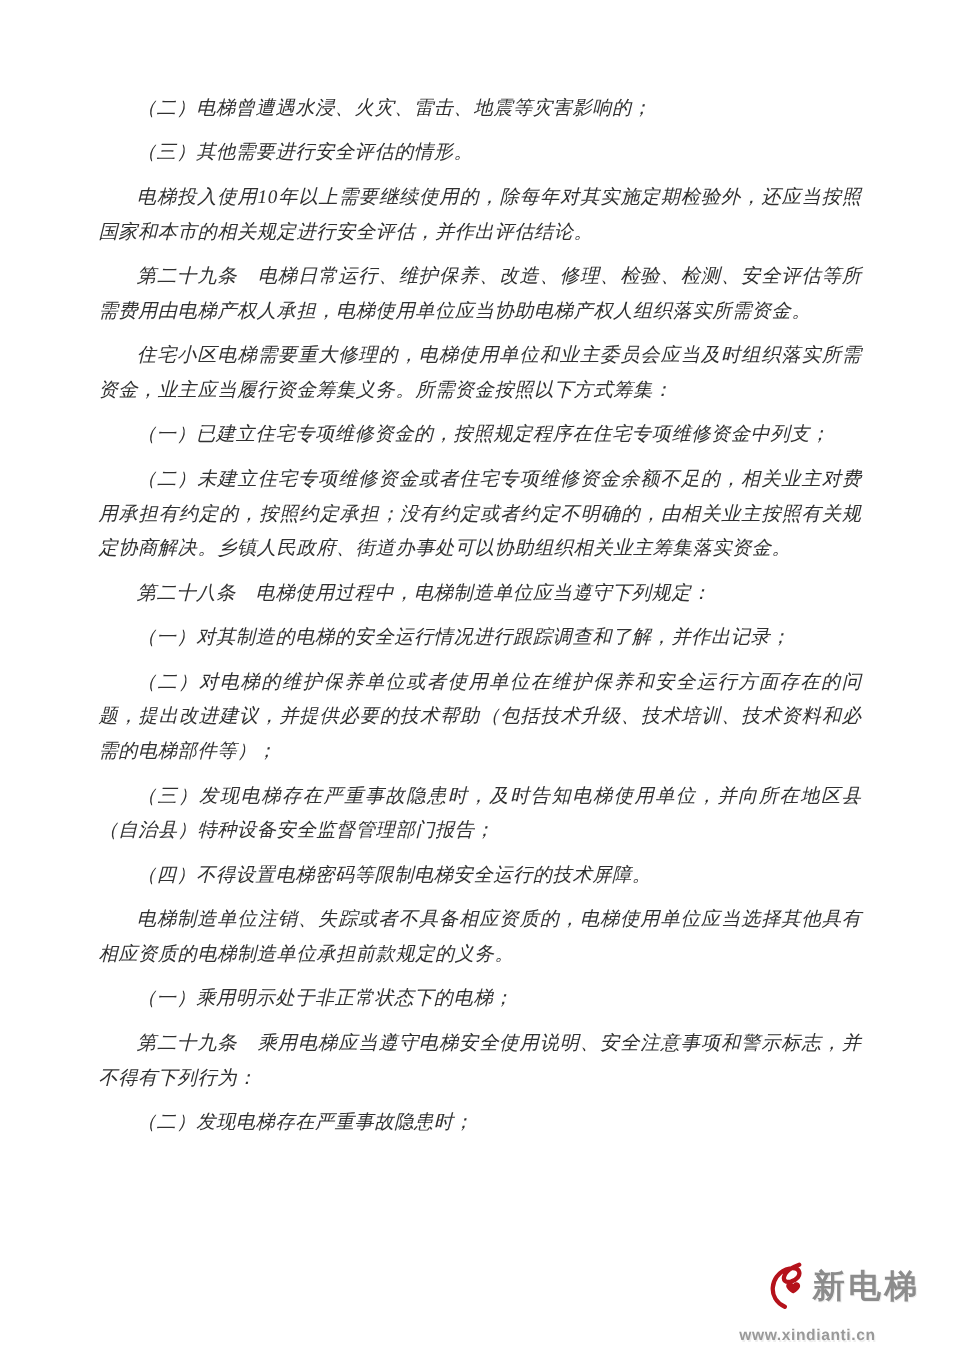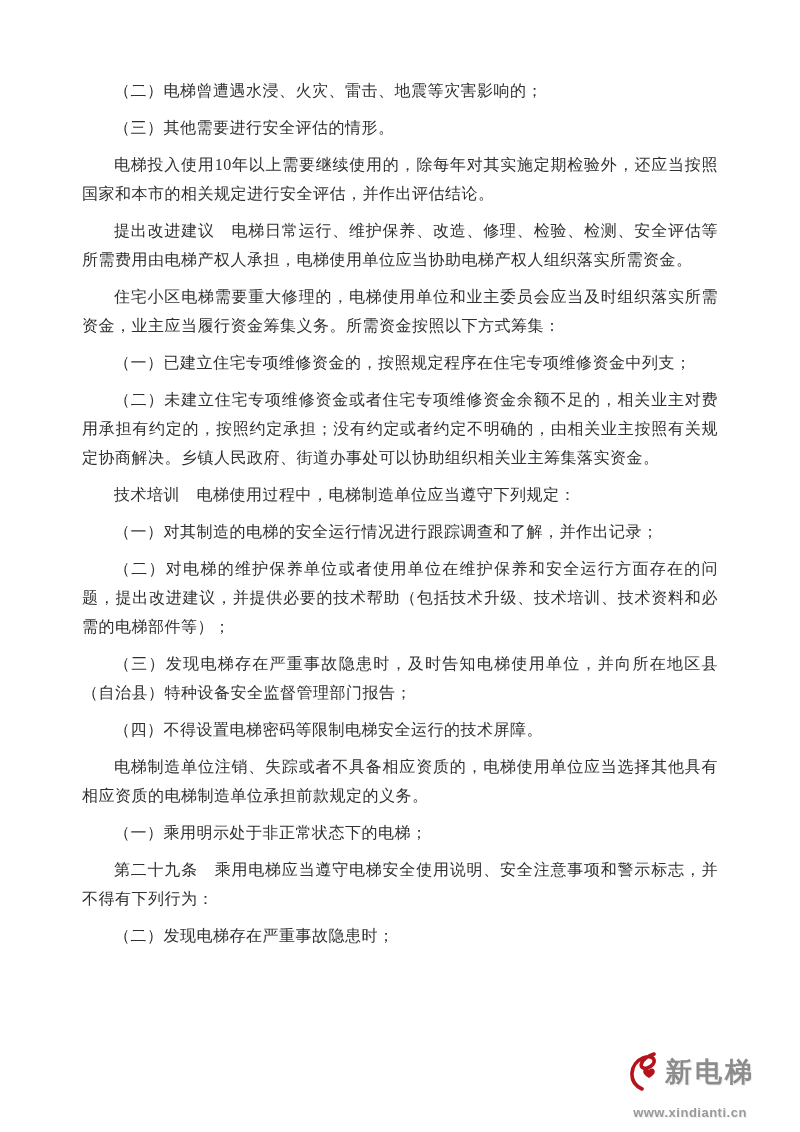--- a/index.html
+++ b/index.html
@@ -16,37 +16,38 @@
   .page {
     position: absolute;
     inset: 0;
     background: #ffffff;
   }
   .content {
     position: absolute;
     top: 76px;
     left: 82px;
     width: 636px;
+    font-style: italic;
   }
   .content p {
     margin: 0 0 8px 0;
     font-family: "Liberation Serif", "DejaVu Serif", serif;
     font-size: 16px;
     line-height: 29px;
     color: #303030;
     text-align: justify;
     text-indent: 2em;
     letter-spacing: 0.5px;
   }
   .watermark {
     position: absolute;
-    right: 24px;
+    right: 12px;
     bottom: 12px;
     width: 172px;
-    text-align: center;
+    text-align: left;
     user-select: none;
   }
   .wm-top {
     display: flex;
     align-items: center;
     justify-content: center;
     height: 36px;
   }
   .wm-icon {
     display: inline-block;
@@ -75,25 +76,25 @@
 </style>
 </head>
 <body>
 
 <div class="page">
 
   <div class="content">
     <p>（二）电梯曾遭遇水浸、火灾、雷击、地震等灾害影响的；</p>
     <p>（三）其他需要进行安全评估的情形。</p>
     <p>电梯投入使用10年以上需要继续使用的，除每年对其实施定期检验外，还应当按照国家和本市的相关规定进行安全评估，并作出评估结论。</p>
-    <p>提出改进建议　电梯日常运行、维护保养、改造、修理、检验、检测、安全评估等所需费用由电梯产权人承担，电梯使用单位应当协助电梯产权人组织落实所需资金。</p>
+    <p>第二十九条　电梯日常运行、维护保养、改造、修理、检验、检测、安全评估等所需费用由电梯产权人承担，电梯使用单位应当协助电梯产权人组织落实所需资金。</p>
     <p>住宅小区电梯需要重大修理的，电梯使用单位和业主委员会应当及时组织落实所需资金，业主应当履行资金筹集义务。所需资金按照以下方式筹集：</p>
     <p>（一）已建立住宅专项维修资金的，按照规定程序在住宅专项维修资金中列支；</p>
     <p>（二）未建立住宅专项维修资金或者住宅专项维修资金余额不足的，相关业主对费用承担有约定的，按照约定承担；没有约定或者约定不明确的，由相关业主按照有关规定协商解决。乡镇人民政府、街道办事处可以协助组织相关业主筹集落实资金。</p>
-    <p>技术培训　电梯使用过程中，电梯制造单位应当遵守下列规定：</p>
+    <p>第二十八条　电梯使用过程中，电梯制造单位应当遵守下列规定：</p>
     <p>（一）对其制造的电梯的安全运行情况进行跟踪调查和了解，并作出记录；</p>
     <p>（二）对电梯的维护保养单位或者使用单位在维护保养和安全运行方面存在的问题，提出改进建议，并提供必要的技术帮助（包括技术升级、技术培训、技术资料和必需的电梯部件等）；</p>
     <p>（三）发现电梯存在严重事故隐患时，及时告知电梯使用单位，并向所在地区县（自治县）特种设备安全监督管理部门报告；</p>
     <p>（四）不得设置电梯密码等限制电梯安全运行的技术屏障。</p>
     <p>电梯制造单位注销、失踪或者不具备相应资质的，电梯使用单位应当选择其他具有相应资质的电梯制造单位承担前款规定的义务。</p>
     <p>（一）乘用明示处于非正常状态下的电梯；</p>
     <p>第二十九条　乘用电梯应当遵守电梯安全使用说明、安全注意事项和警示标志，并不得有下列行为：</p>
     <p>（二）发现电梯存在严重事故隐患时；</p>
   </div>
 

